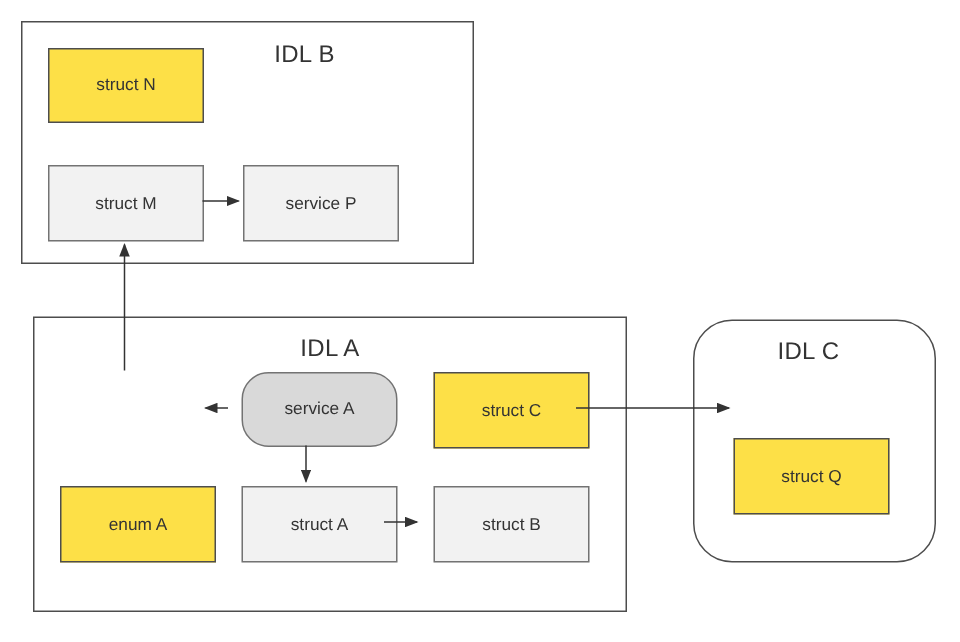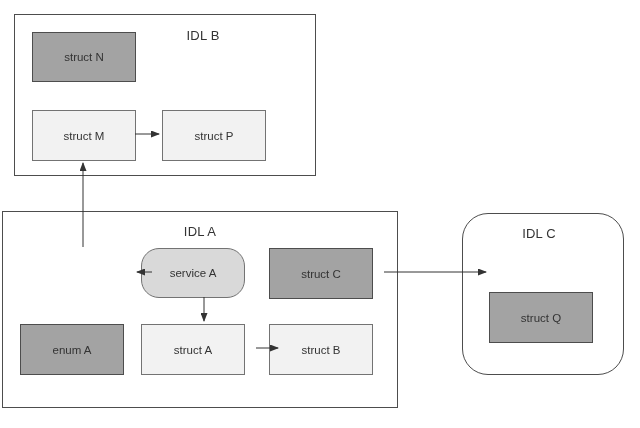--- a/index.html
+++ b/index.html
@@ -10,44 +10,44 @@
     font-family:"Liberation Sans", sans-serif;
     overflow:hidden;
   }
   .container{
     position:absolute;
     border:1px solid #4d4d4d;
     background:#ffffff;
     box-sizing:border-box;
   }
   #c-idl-b{left:14px;top:14px;width:302px;height:162px;}
-  #c-idl-a{left:2px;top:211px;width:396px;height:197px;}
+  #c-idl-a{left:22px;top:211px;width:396px;height:197px;}
   #c-idl-c{left:462px;top:213px;width:162px;height:162px;border-radius:26px;}
   .container-title{
     position:absolute;
     width:100px;
     text-align:center;
-    font-size:13px;
+    font-size:16px;
     color:#333333;
     letter-spacing:0.2px;
   }
   #t-idl-b{left:138px;top:13px;}
   #t-idl-a{left:147px;top:12px;}
   #t-idl-c{left:26px;top:12px;}
   .node{
     position:absolute;
     width:104px;height:51px;
     box-sizing:border-box;
     display:flex;align-items:center;justify-content:center;
     font-size:11.5px;
     color:#333333;
     border:1px solid #666666;
     background:#ffffff;
   }
-  .node.plain{background:#a3a3a3;border-color:#4d4d4d;}
+  .node.plain{background:#fde047;border-color:#4d4d4d;}
   .node.shaded{background:#f2f2f2;border-color:#737373;}
   .node.service{background:#d9d9d9;border-color:#737373;}
   
   #n-struct-n{left:17px;top:17px;height:50px;}
   #n-struct-m{left:17px;top:95px;}
   #n-struct-p{left:147px;top:95px;}
   
   #n-struct-d{left:17px;top:36px;height:50px;}
   #n-service-a{left:138px;top:36px;height:50px;border-radius:18px;}
   #n-struct-c{left:266px;top:36px;}
@@ -70,21 +70,21 @@
 
   <div class="container" id="c-idl-b">
     <div class="container-title" id="t-idl-b">IDL B</div>
     <div class="node plain" id="n-struct-n">
       <span>struct N</span>
     </div>
     <div class="node shaded" id="n-struct-m">
       <span>struct M</span>
     </div>
     <div class="node shaded" id="n-struct-p">
-      <span>struct P</span>
+      <span>service P</span>
     </div>
   </div>
 
   <div class="container" id="c-idl-a">
     <div class="container-title" id="t-idl-a">IDL A</div>
     <div class="node service" id="n-service-a">
       <span>service A</span>
     </div>
     <div class="node plain" id="n-struct-c">
       <span>struct C</span>

